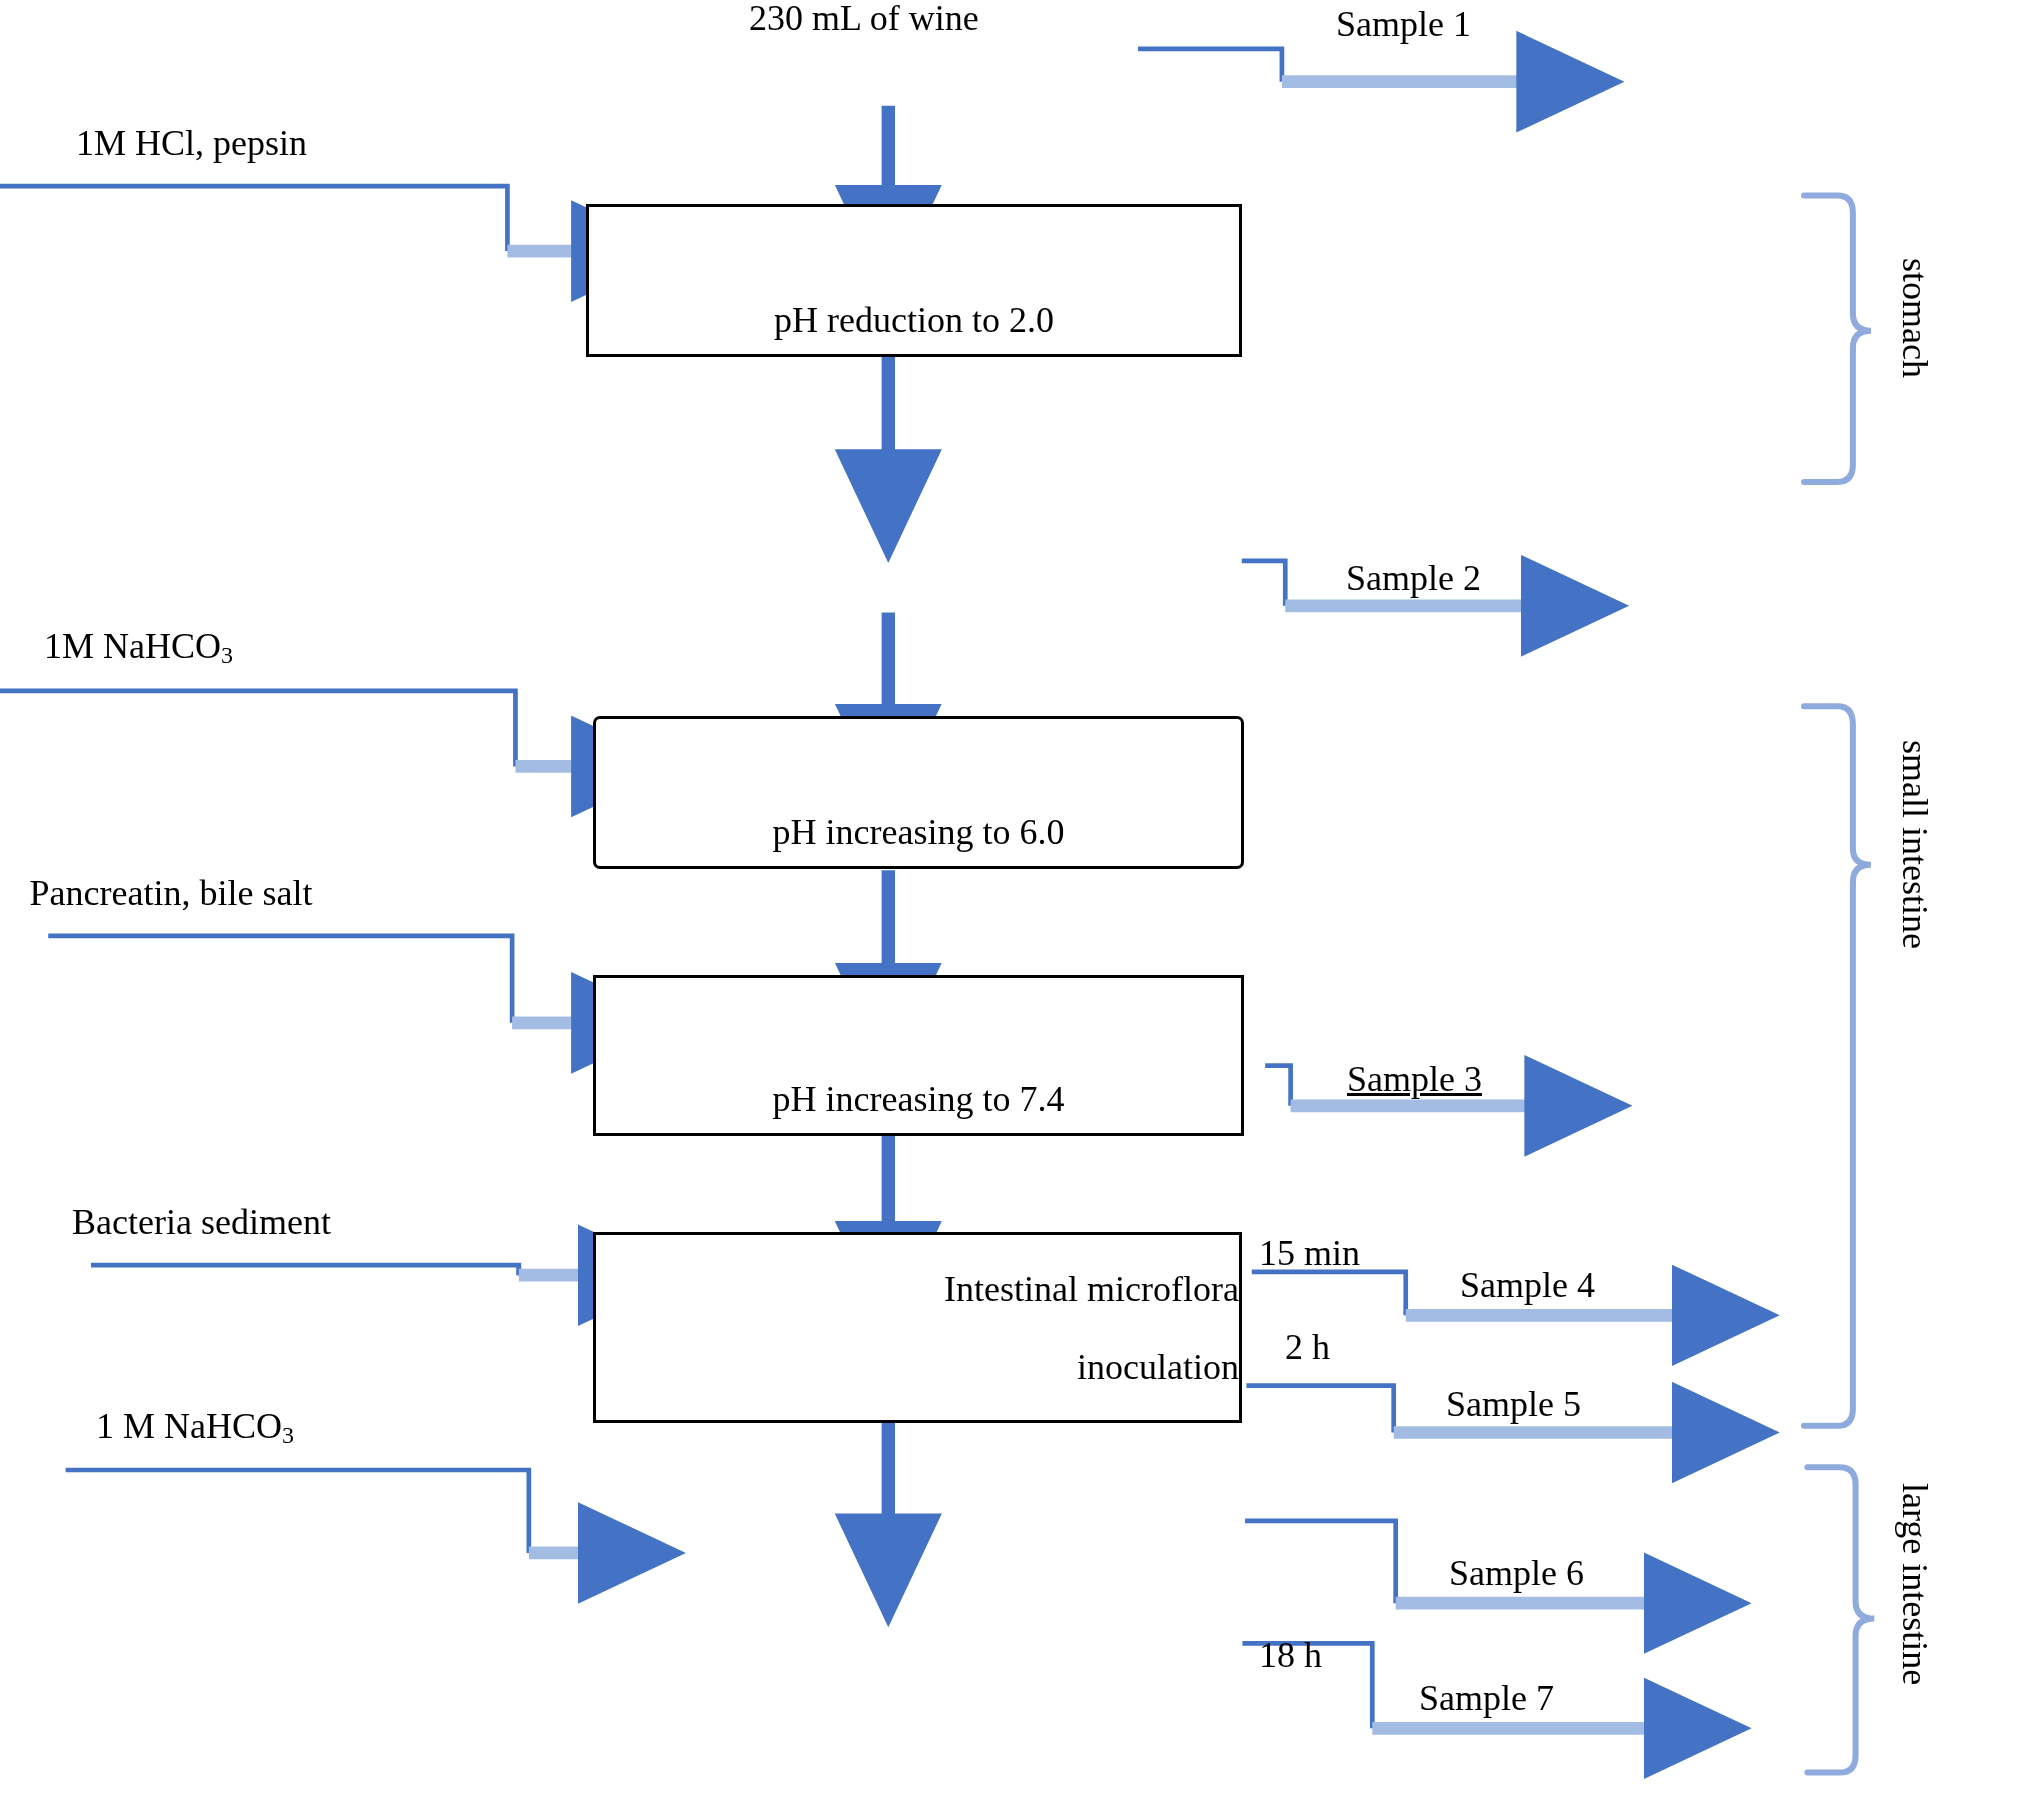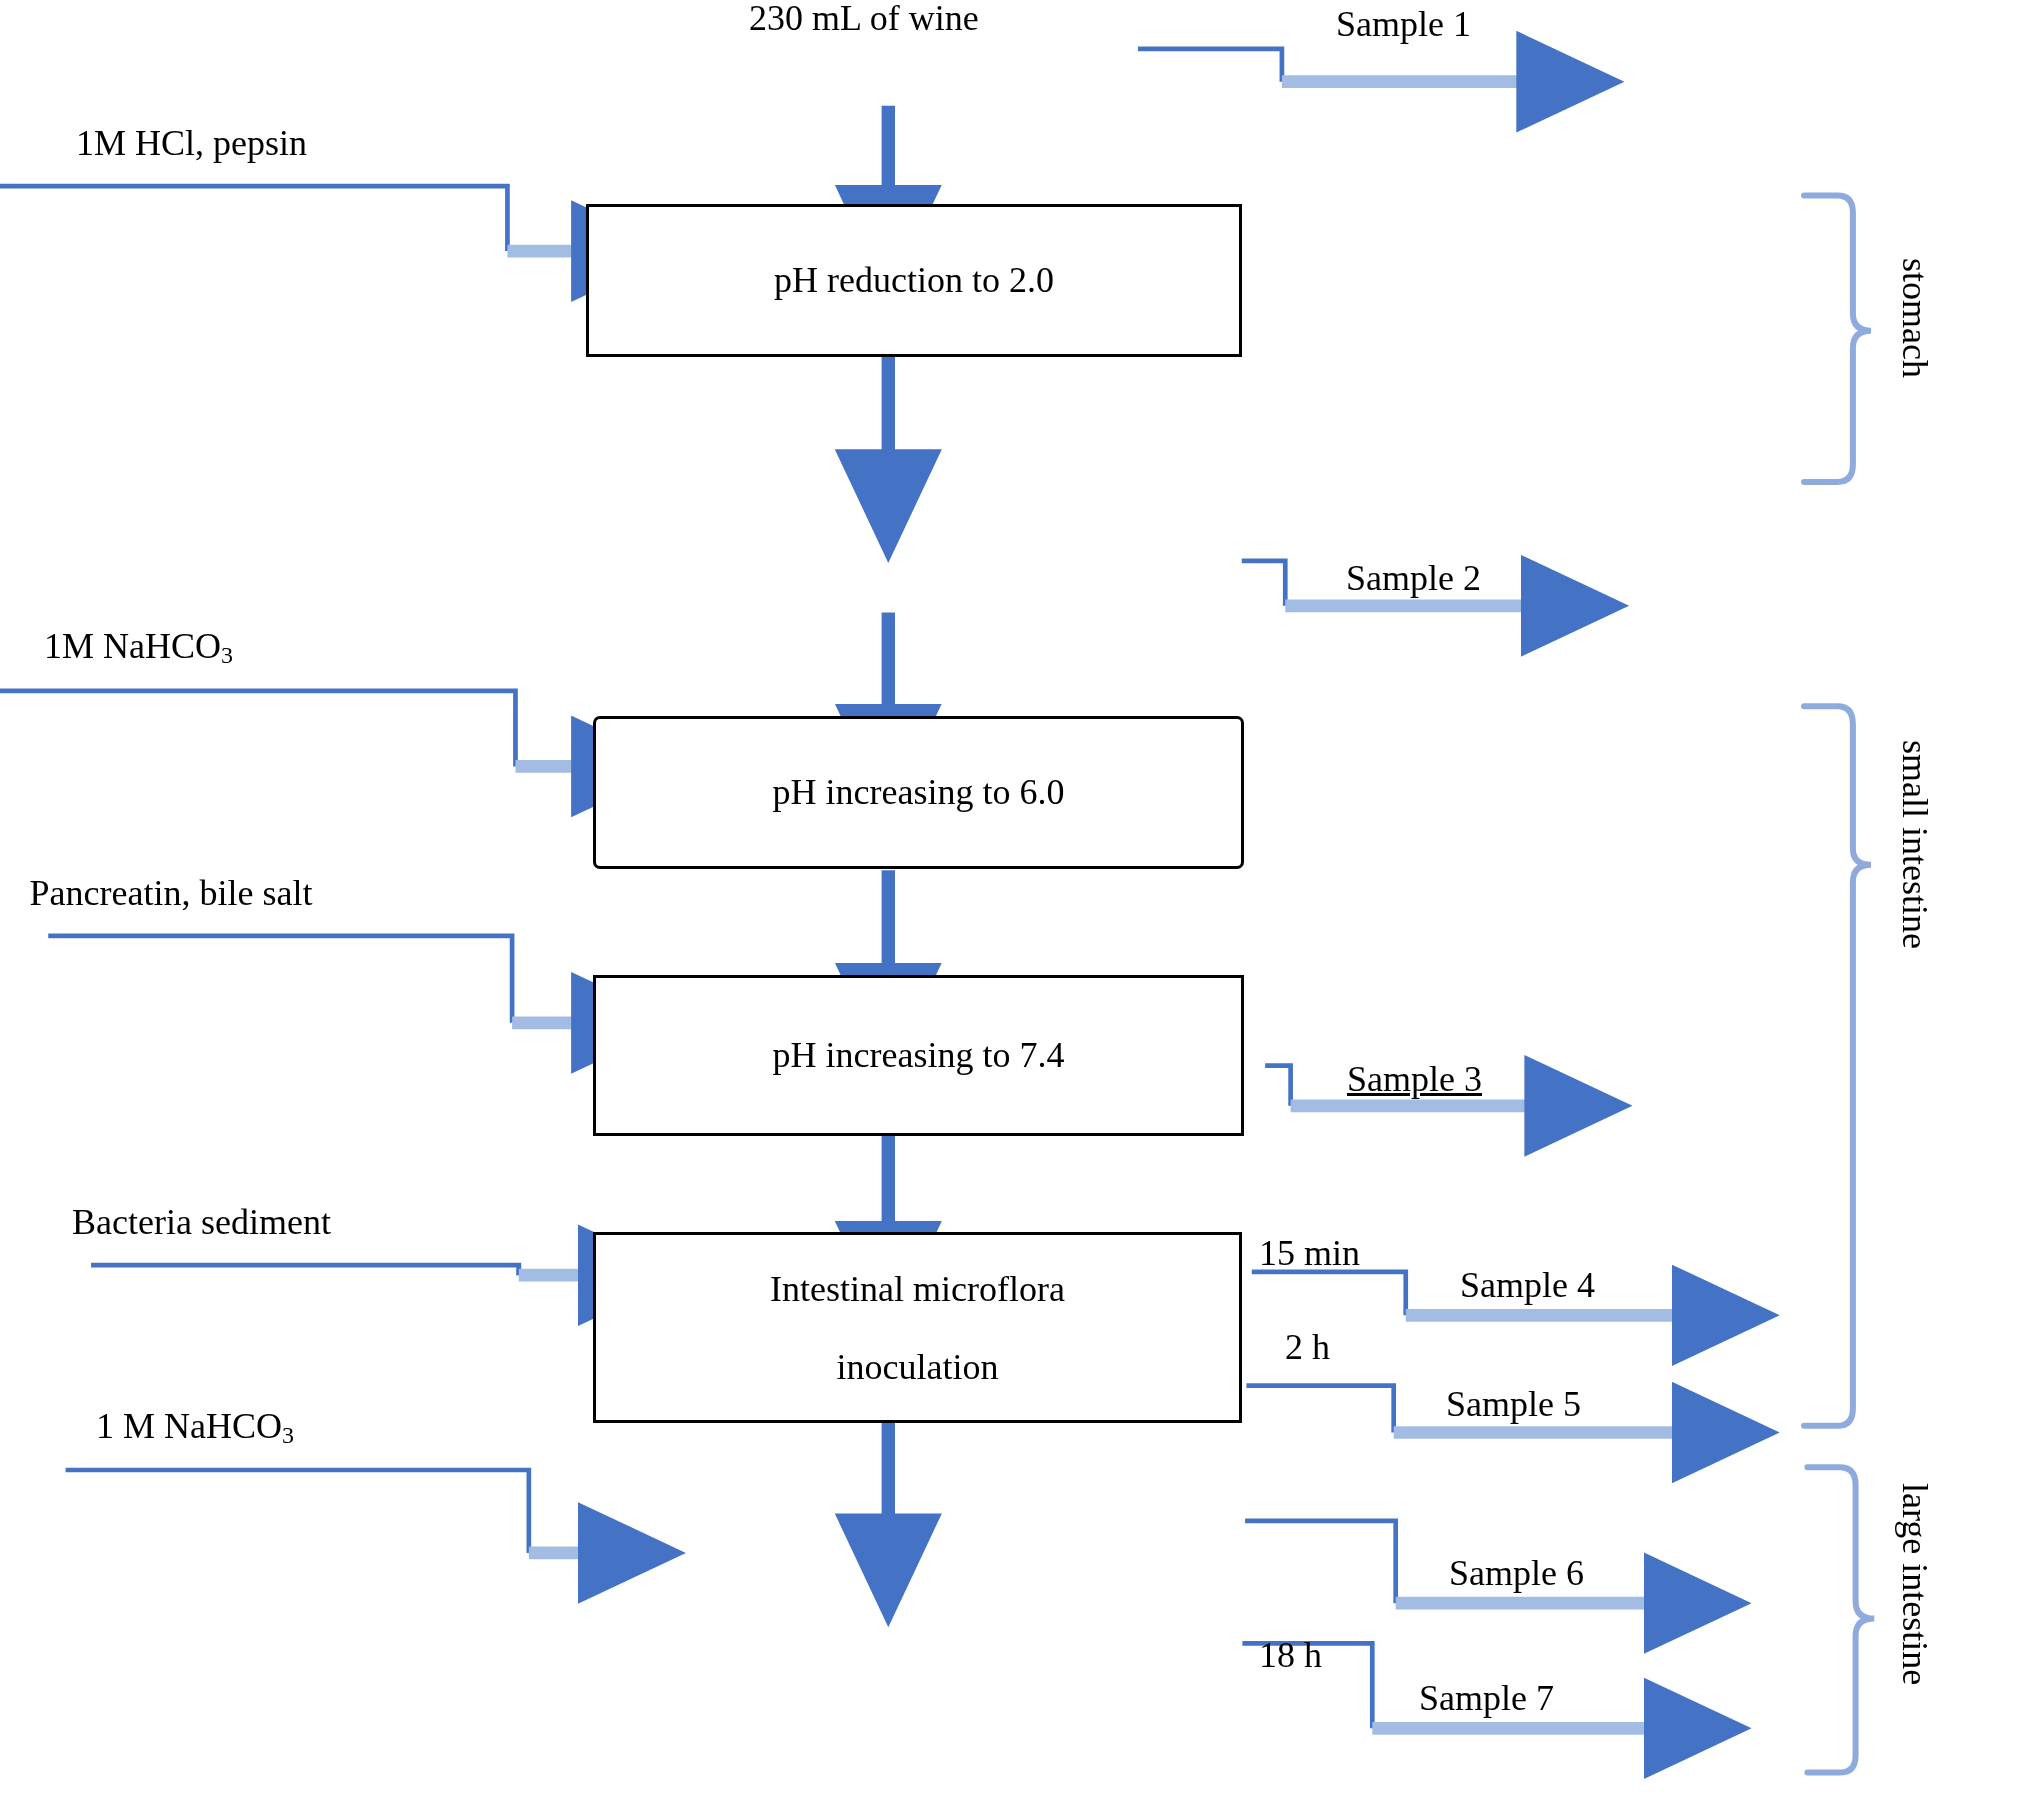--- a/index.html
+++ b/index.html
@@ -12,21 +12,21 @@
     overflow:hidden;
   }
   svg#canvas{position:absolute;left:0;top:0;width:2035px;height:1804px;}
 
   .proc-box{
     position:absolute;
     border:3.3px solid #000000;
     background:#ffffff;
     box-sizing:border-box;
     display:flex;
-    align-items:center;
+    align-items:flex-end;
     justify-content:center;
     text-align:center;
   }
   .proc-label{
     font-family:"Liberation Serif", serif;
     font-size:36px;
     color:#000000;
     line-height:1.9;
     white-space:pre-line;
   }

